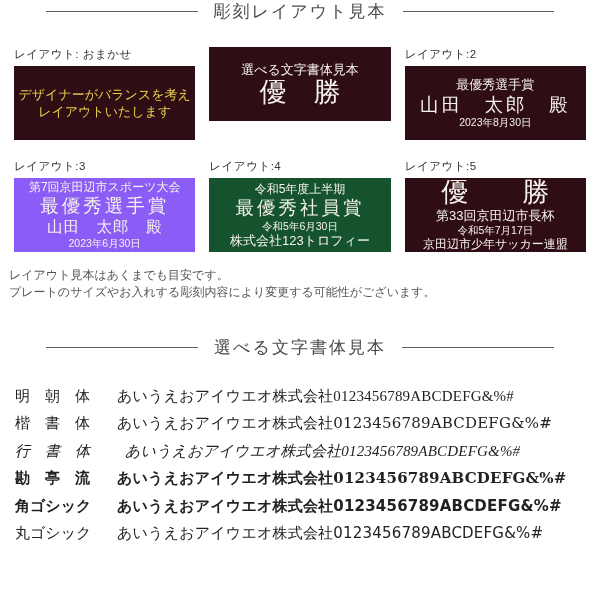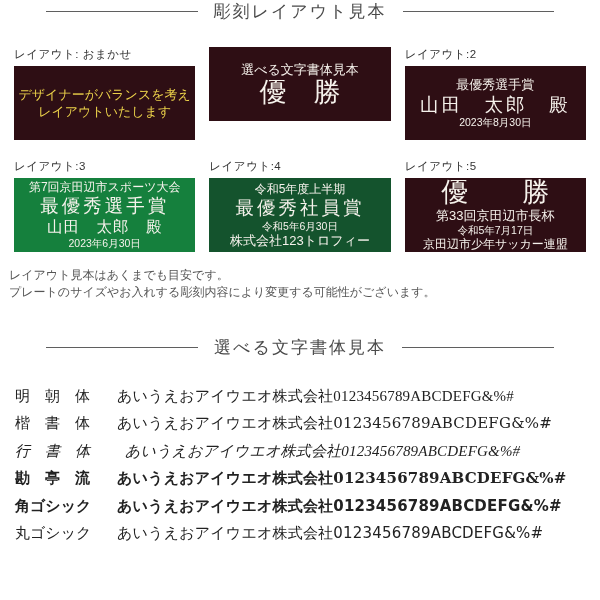--- a/index.html
+++ b/index.html
@@ -91,21 +91,21 @@
     <div class="plate-label">レイアウト:2</div>
     <div class="plate" style="background: rgb(46, 14, 20); color: rgb(246, 242, 236);">
         <div class="pl m">最優秀選手賞</div>
         <div class="pl l ls">山田　太郎　殿</div>
         <div class="pl s">2023年8月30日</div>
       </div>
   </div>
 
   <div class="plate-cell">
     <div class="plate-label">レイアウト:3</div>
-    <div class="plate" style="background: #15803d; color: rgb(246, 242, 236);">
+    <div class="plate" style="background: #8b5cf6; color: rgb(246, 242, 236);">
         <div class="pl sm">第7回京田辺市スポーツ大会</div>
         <div class="pl l ls">最優秀選手賞</div>
         <div class="pl ml">山田　太郎　殿</div>
         <div class="pl s">2023年6月30日</div>
       </div>
   </div>
 
   <div class="plate-cell">
     <div class="plate-label">レイアウト:4</div>
     <div class="plate" style="background: #14532d; color: rgb(246, 242, 236);">

